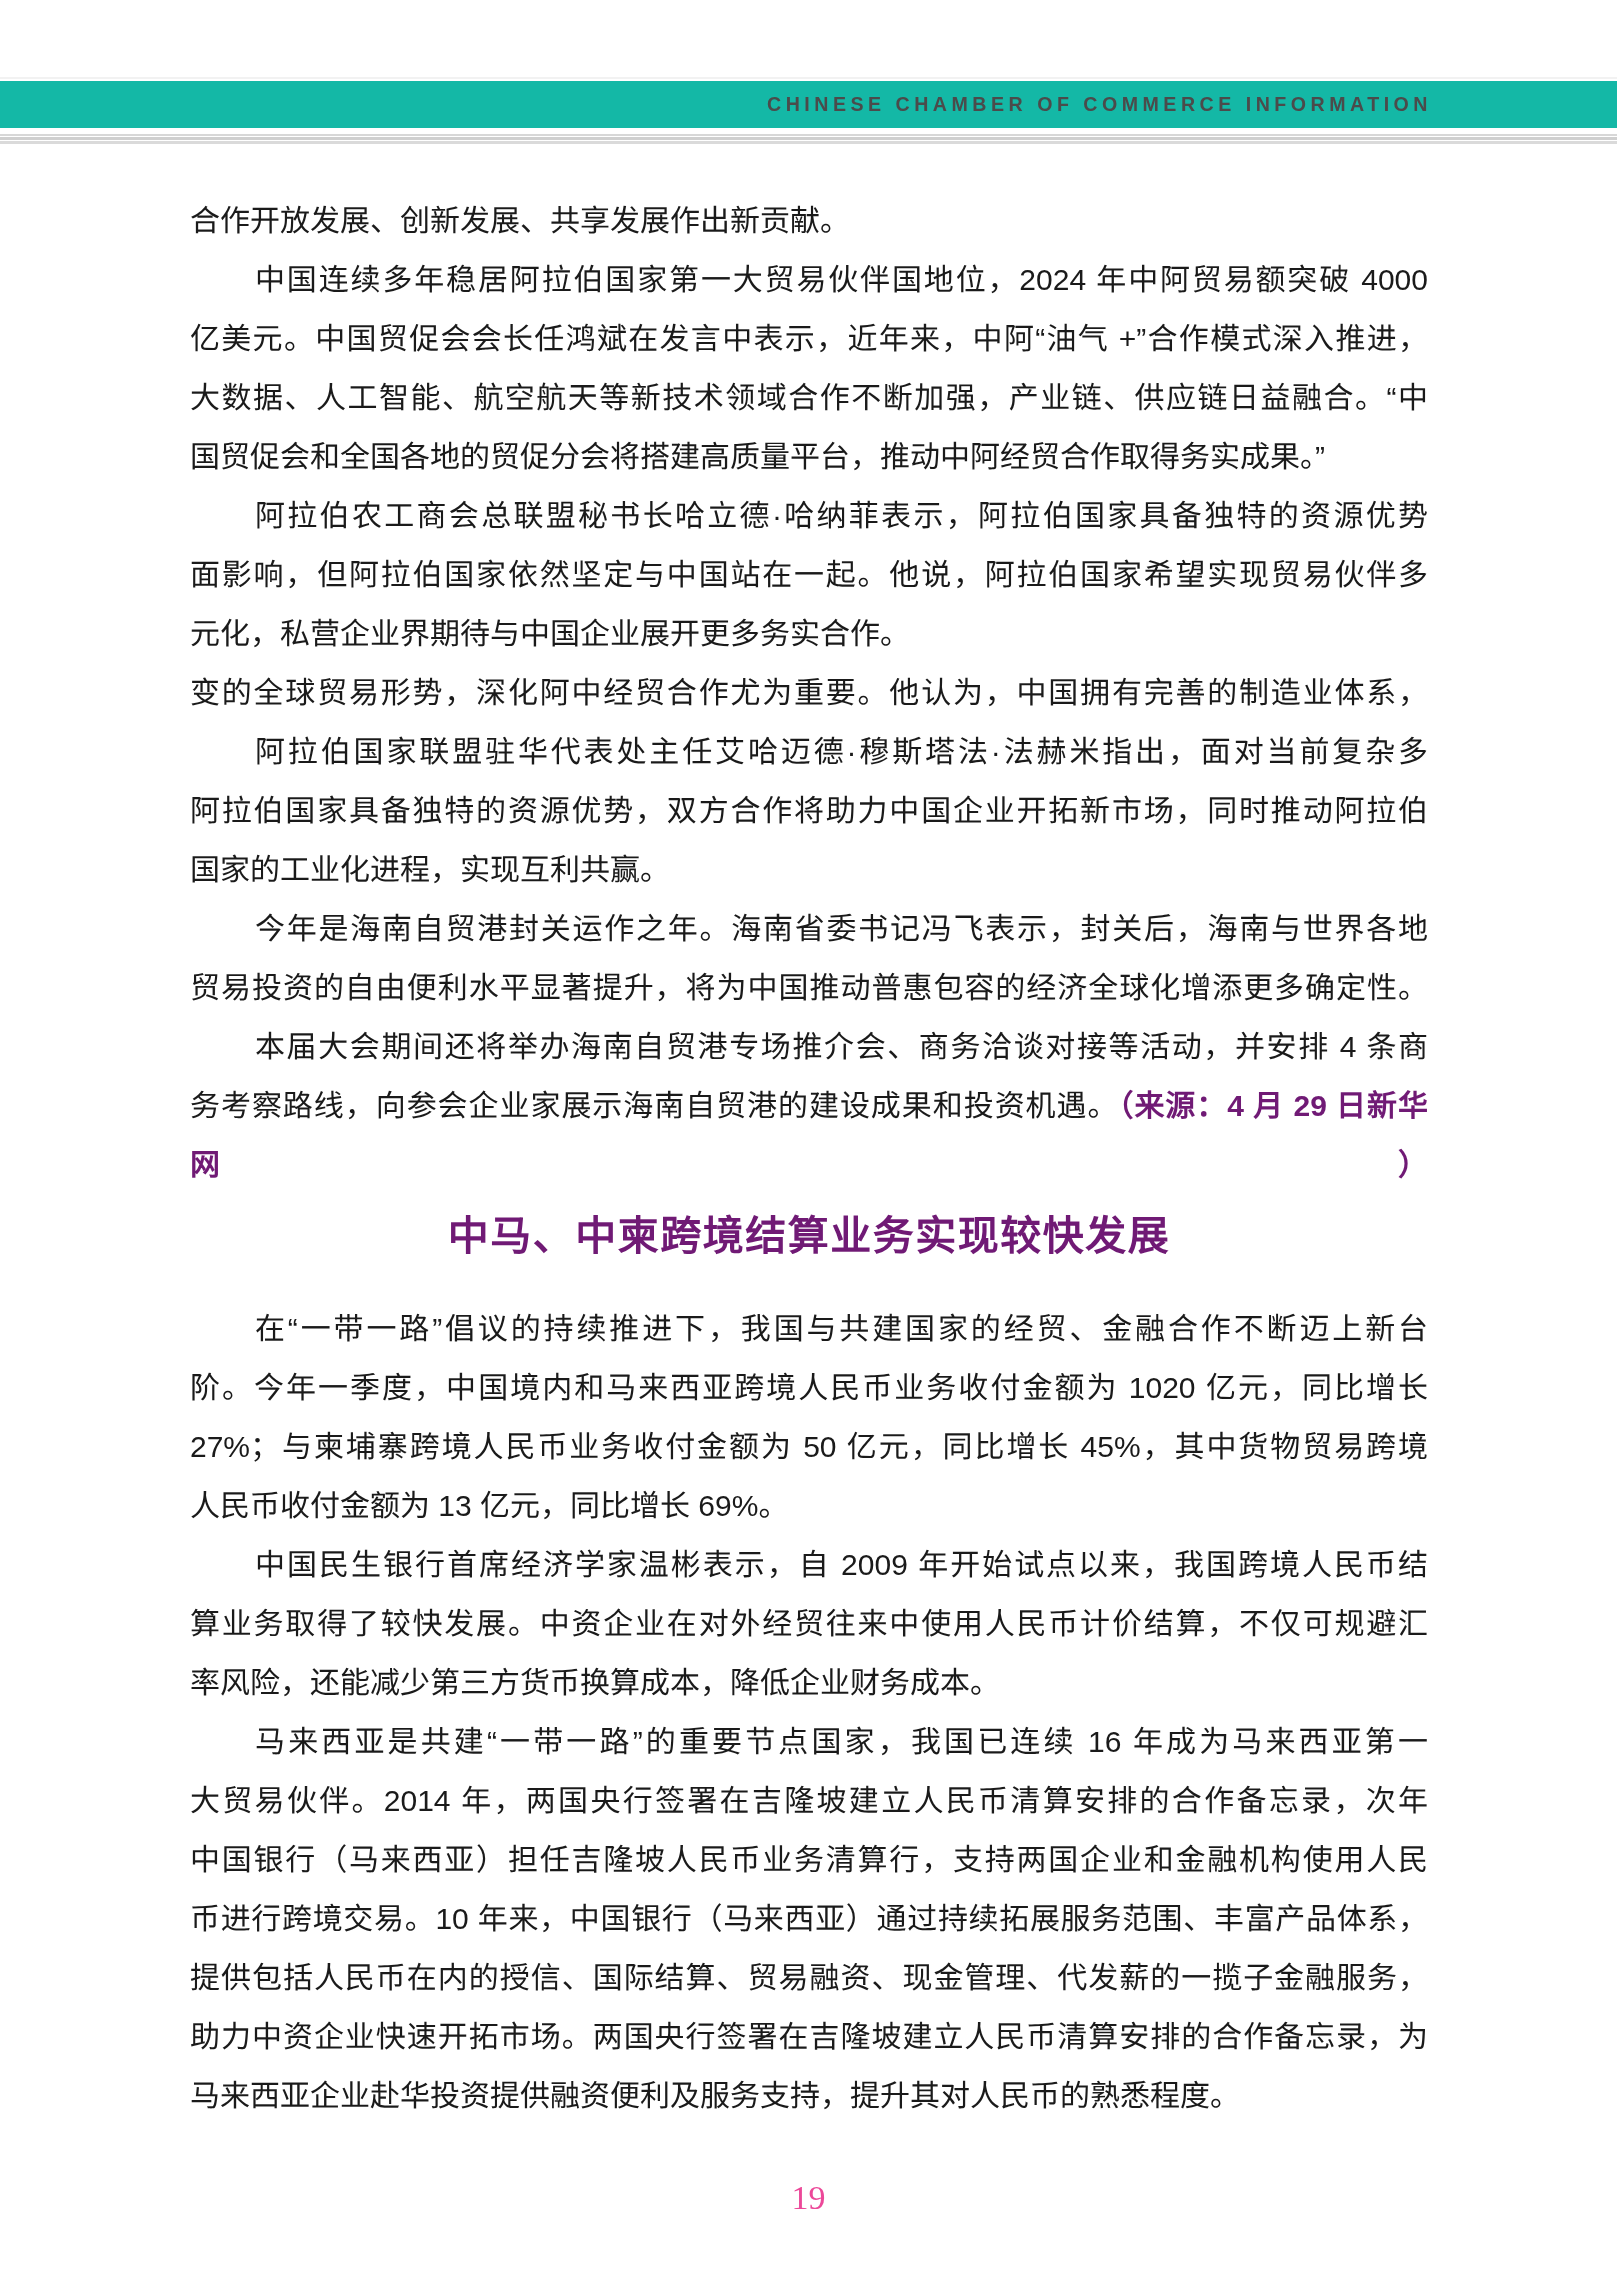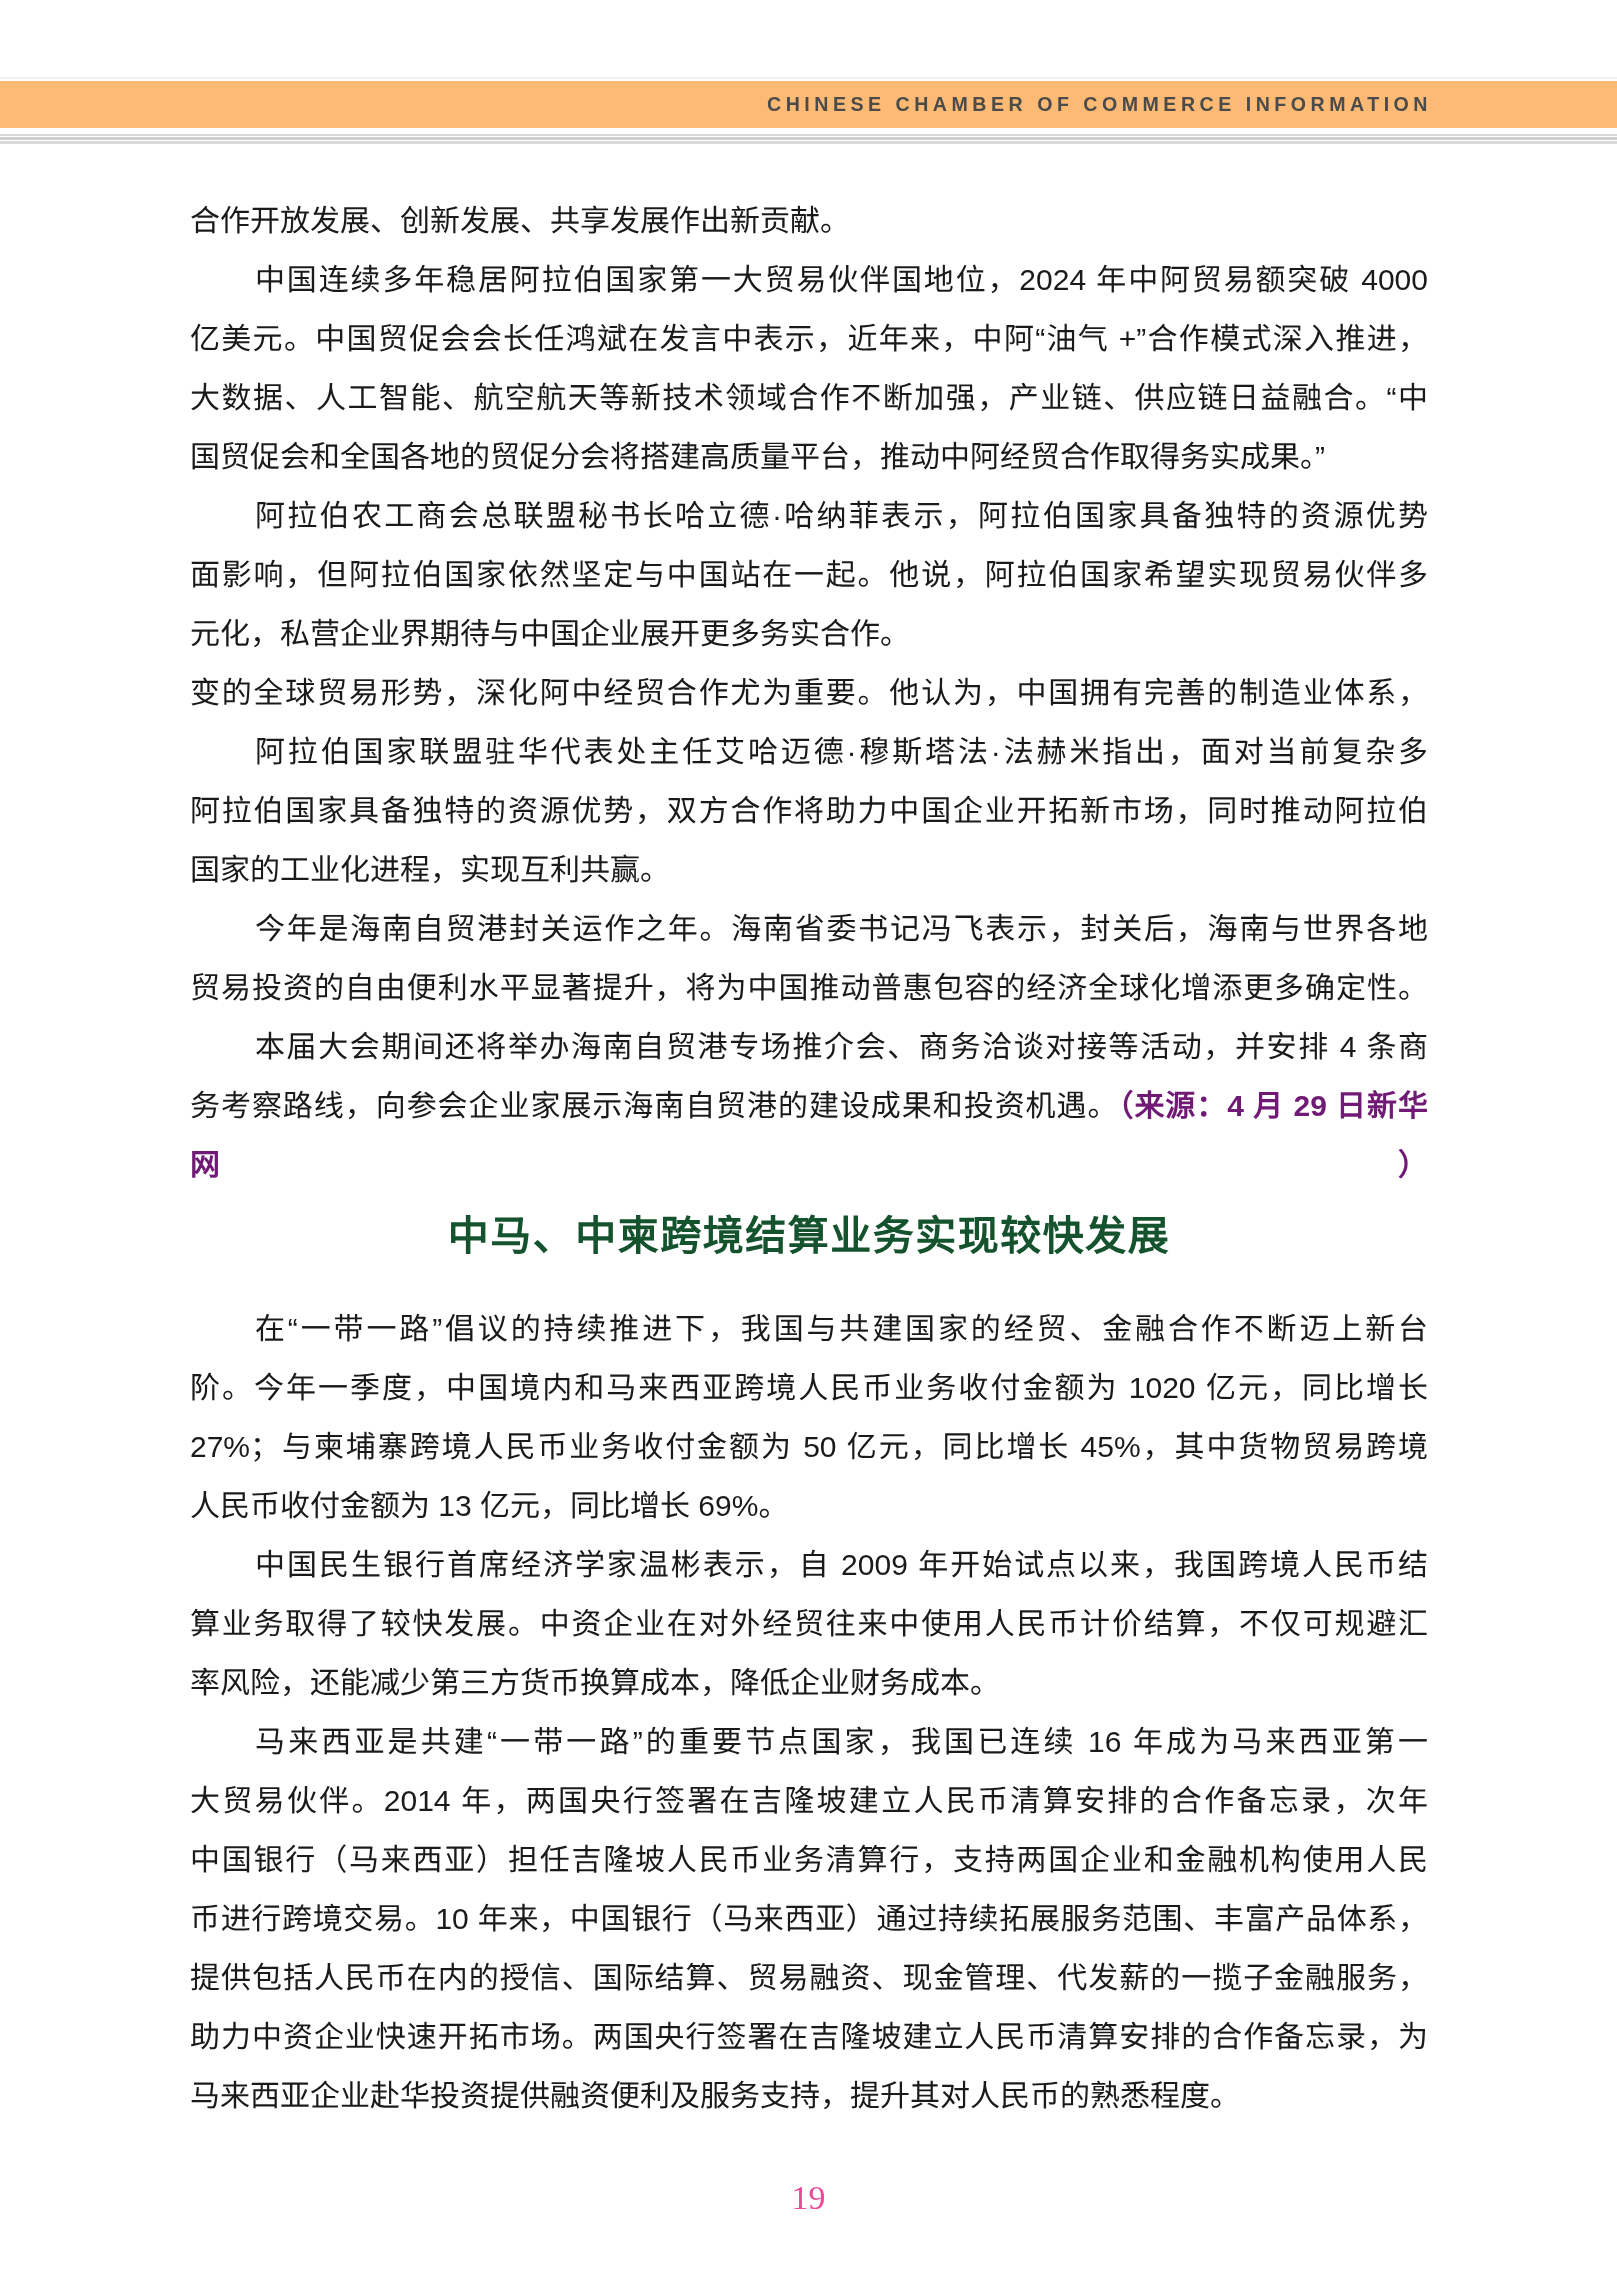--- a/index.html
+++ b/index.html
@@ -11,21 +11,21 @@
     font-family:"Liberation Sans","DejaVu Sans",sans-serif;
   }
   
   .top-hairline {
     position:absolute; left:0; right:0; top:77px; height:1.5px;
     background:#f2f2f2;
   }
   
   .banner {
     position:absolute; left:0; right:0; top:81px; height:47px;
-    background:#fdba74;
+    background:#14b8a6;
     display:flex; align-items:center; justify-content:flex-end;
     padding-right:185px; box-sizing:border-box;
   }
   .banner-text {
     font-size:19.6px; font-weight:600; letter-spacing:4.5px;
     color:#4b4b4b; white-space:nowrap;
   }
   
   .divider-strip {
     position:absolute; left:0; right:0; top:134px; height:9.8px;
@@ -44,21 +44,21 @@
     height:59px; line-height:59px;
     font-size:30px; color:#1a1a1a;
     text-align:justify; text-align-last:justify;
   }
   .ln.ind { text-indent:65px; }
   .ln.end { text-align-last:left; }
   .src { font-weight:bold; color:#701a75; }
   .section-heading {
     margin-top:71px; height:60px; line-height:60px;
     text-align:center; text-align-last:center;
-    font-size:41px; font-weight:bold; color:#14532d;
+    font-size:41px; font-weight:bold; color:#701a75;
     letter-spacing:1.5px;
   }
   .section-body { margin-top:33px; }
   .page-number {
     position:absolute; left:0; right:0; top:2179px;
     text-align:center;
     font-family:"Liberation Serif","DejaVu Serif",serif;
     font-size:34px; color:#ec4899;
   }
 </style>

